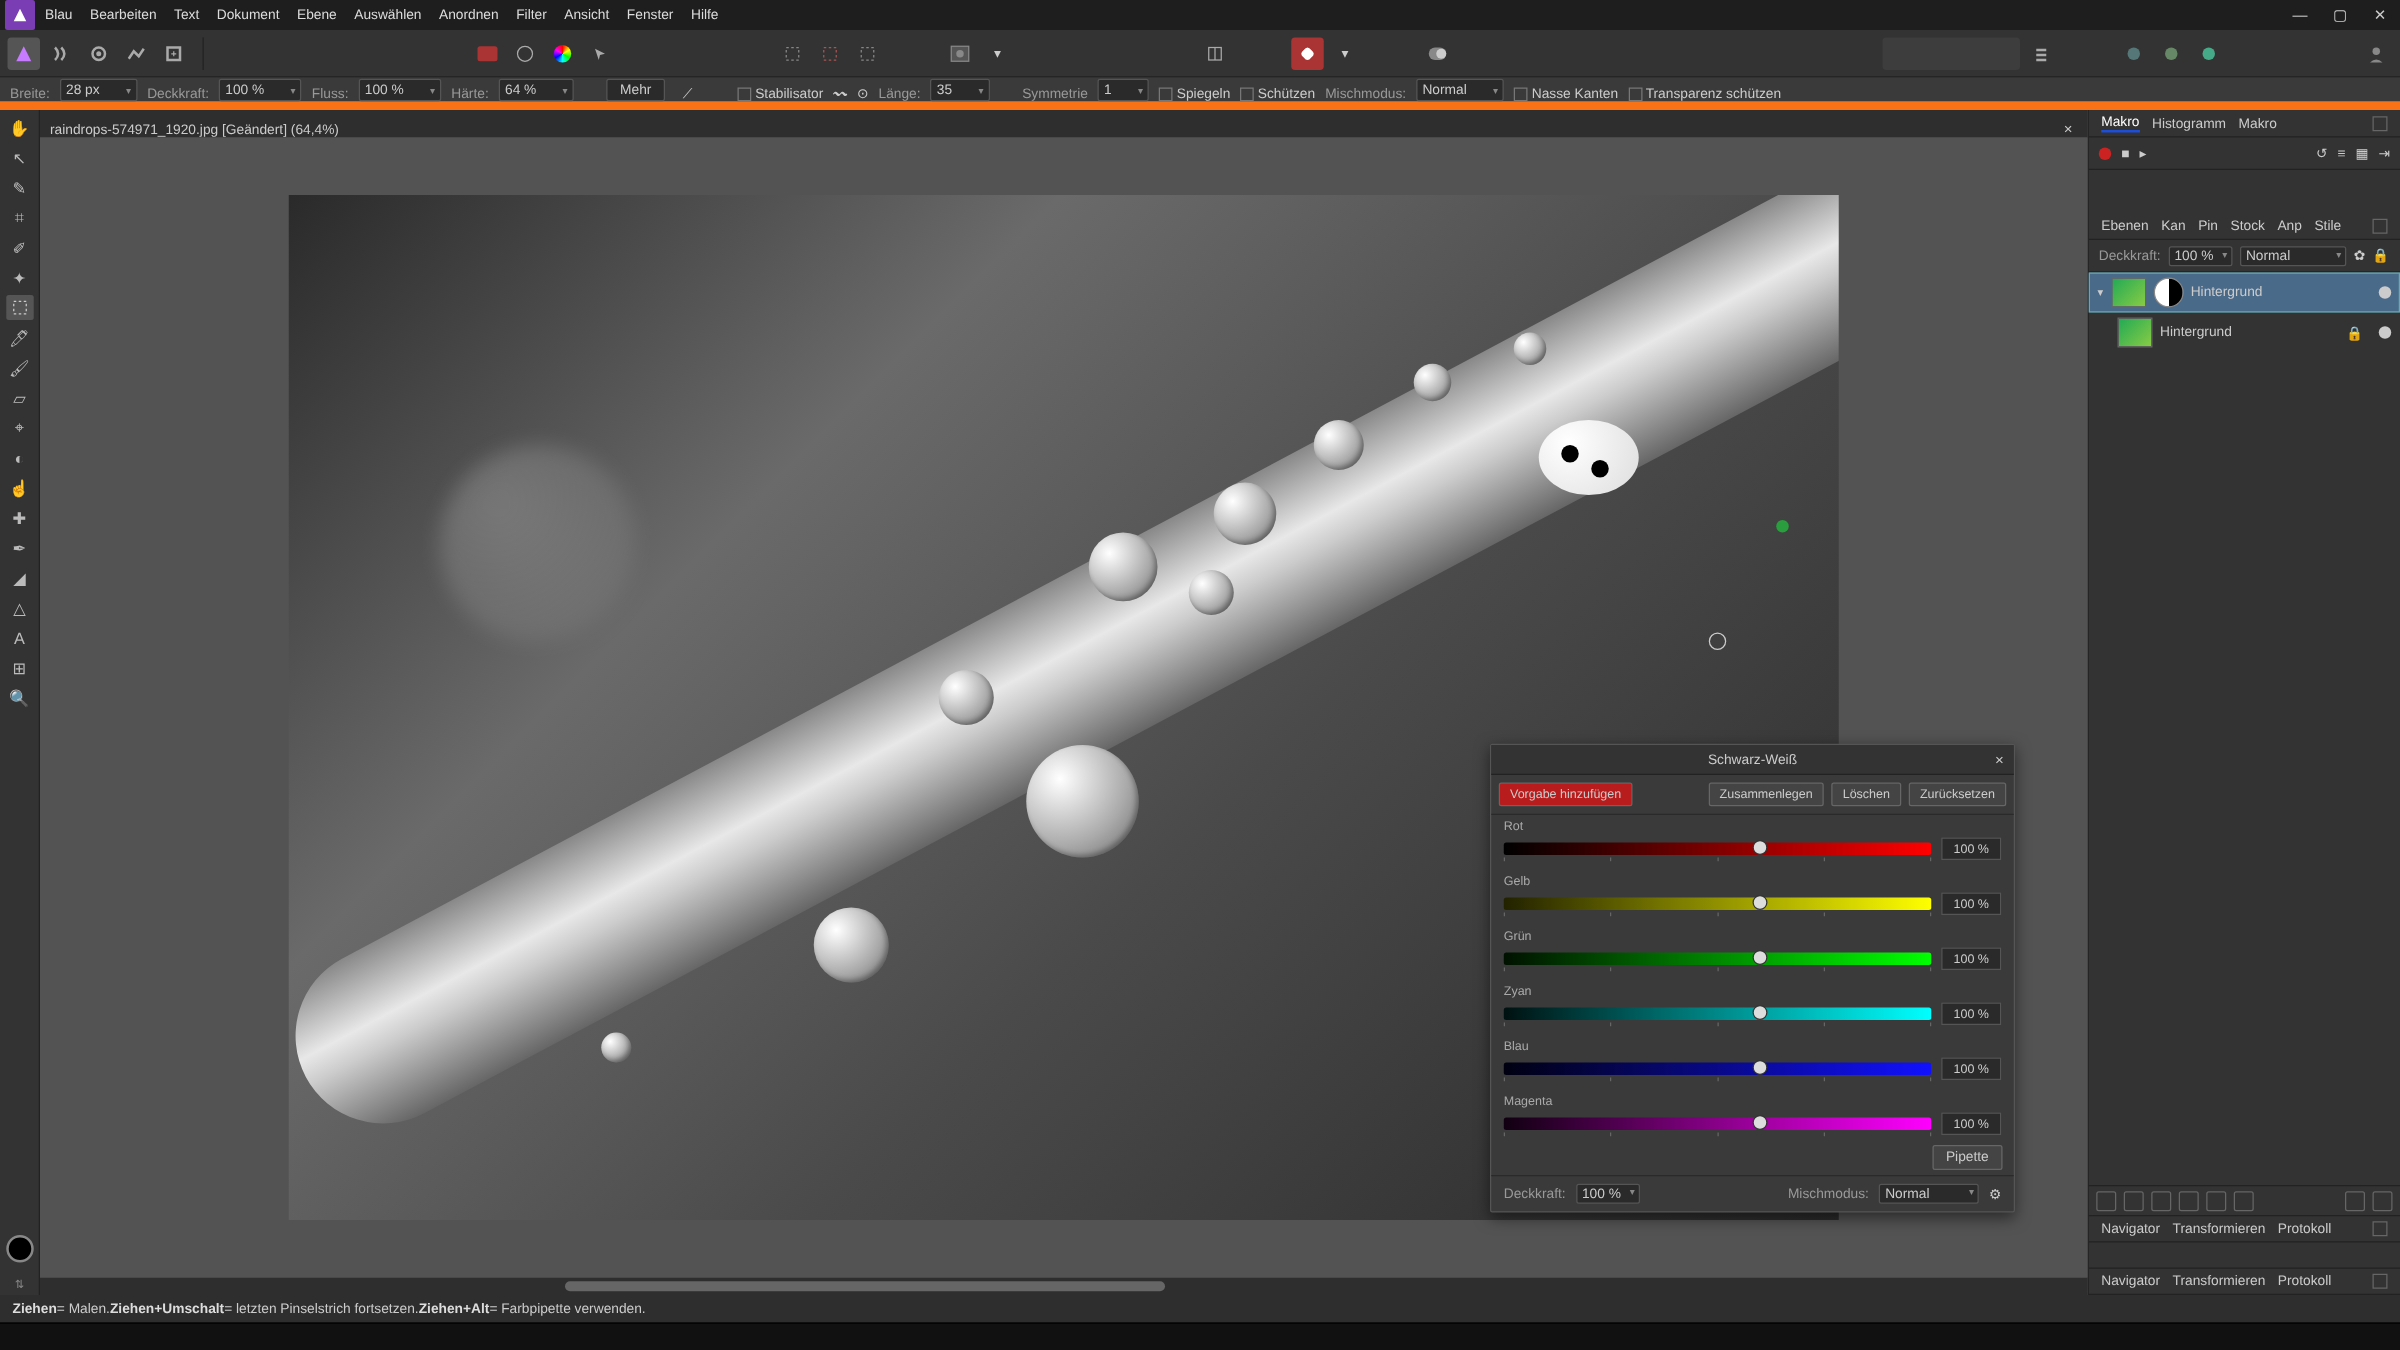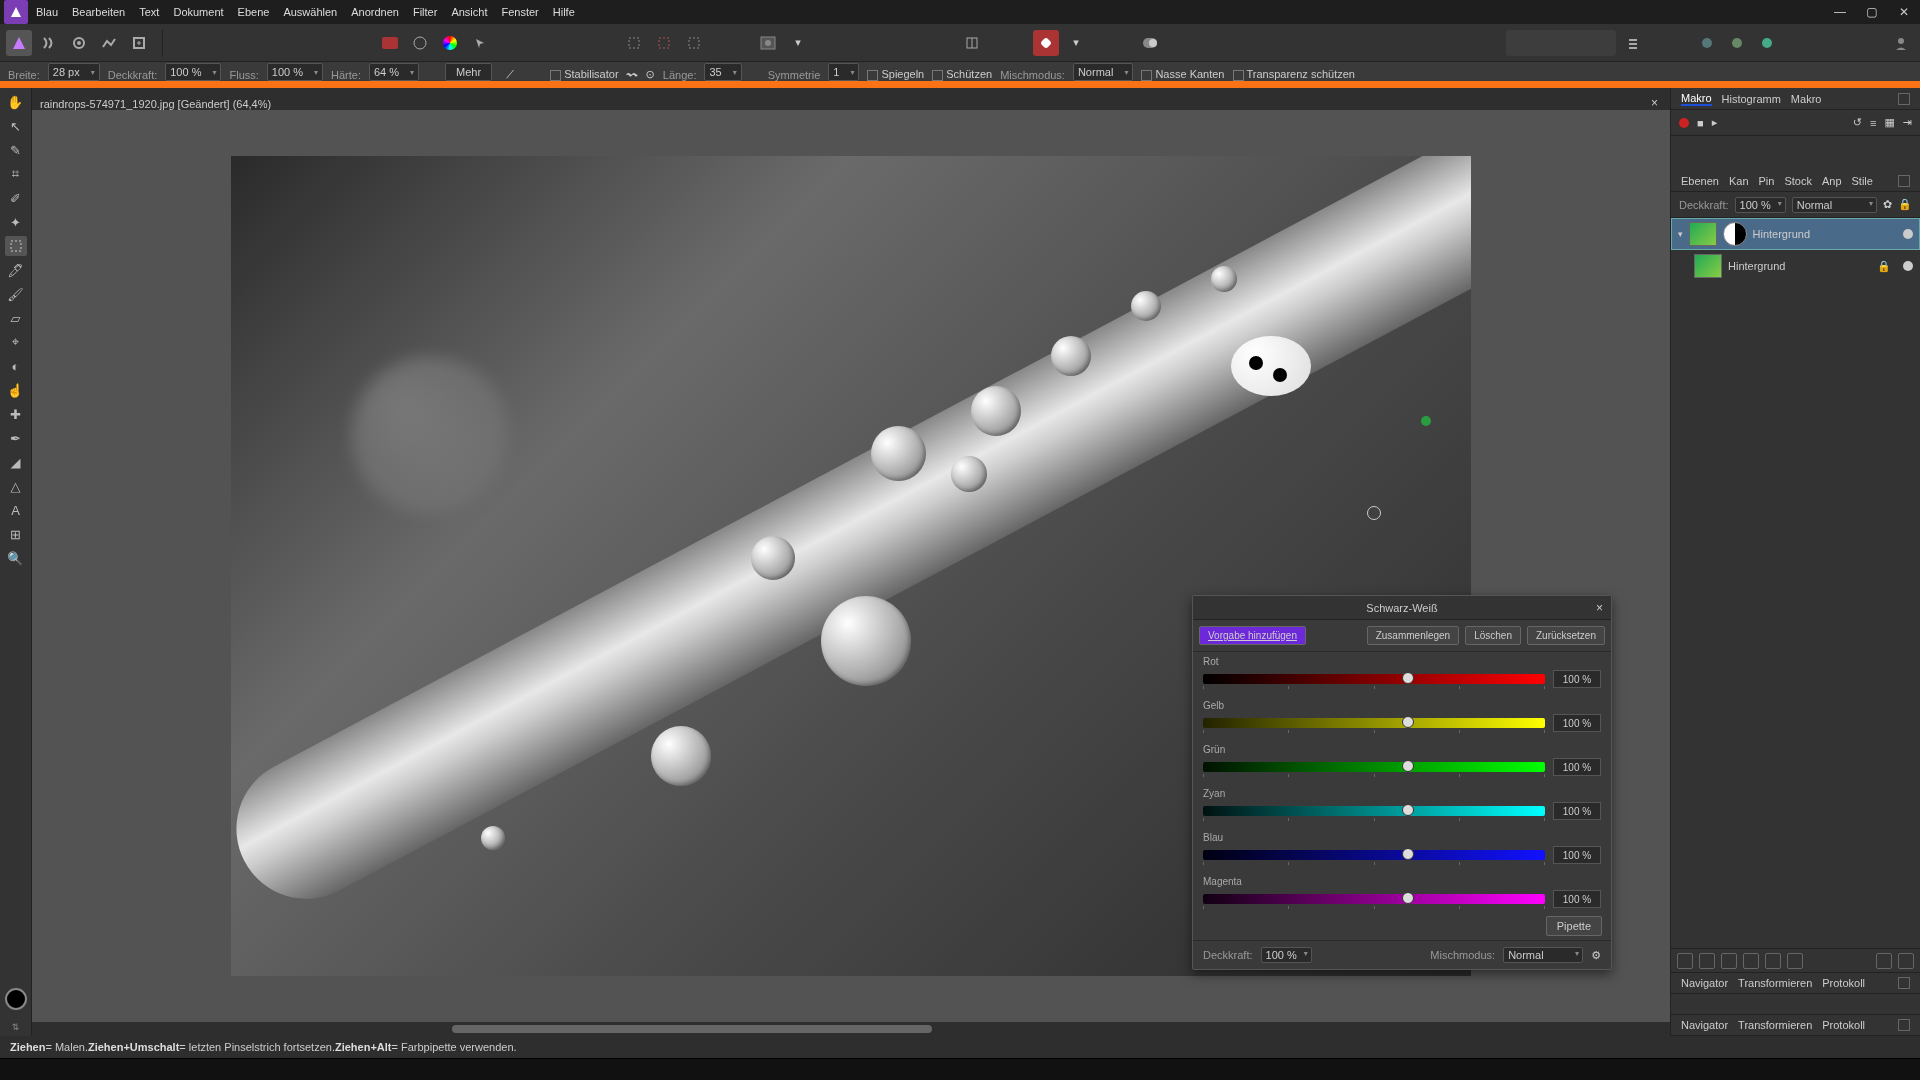--- a/index.html
+++ b/index.html
@@ -9,21 +9,21 @@
 .titlebar .menu { display: flex; gap: 14px; flex: 1; }
 .titlebar .menu span { color: #ddd; }
 .win-controls { display: flex; gap: 0; }
 .win-controls div { width: 32px; height: 24px; display:flex; align-items:center; justify-content:center; color:#ccc; font-size:12px;}
 .toolbar { height: 38px; background: #333; border-bottom: 1px solid #222; display: flex; align-items: center; padding: 0 6px; gap: 4px; }
 .tool-icon { width: 26px; height: 26px; display:flex; align-items:center; justify-content:center; border-radius:3px; }
 .tool-icon.active { background:#555; }
 .tool-sep { width:1px; height:26px; background:#222; margin:0 6px;}
 .context-bar { height: 26px; background: #3a3a3a; border-bottom:7px solid #f97316; display:flex; align-items:flex-end; padding:0 8px; gap:8px; font-size:10px;}
 .context-bar label { color:#999; }
-.ctx-input { background:#2a2a2a; border:1px solid #555; padding:1px 4px; color:#ccc; height:18px; display:inline-flex; align-items:center; gap:11px; border-radius:2px;}
+.ctx-input { background:#2a2a2a; border:1px solid #555; padding:1px 4px; color:#ccc; height:18px; display:inline-flex; align-items:center; gap:21px; border-radius:2px;}
 .ctx-input .dd { font-size:8px; color:#888;}
 .main { display:flex; height: calc(1080px - 24px - 38px - 26px - 22px - 22px); }
 .left-tools { width: 32px; background:#333; border-right:1px solid #222; display:flex; flex-direction:column; align-items:center; padding-top:4px; gap:4px;}
 .left-tools .lt { width:22px; height:20px; display:flex; align-items:center; justify-content:center; color:#bbb; font-size:13px; border-radius:2px;}
 .left-tools .lt.sel { background:#555; }
 .left-tools .color-swatch { width:22px; height:22px; border-radius:50%; background:#000; border:2px solid #888; margin-top:auto; margin-bottom:8px;}
 .canvas-area { flex:1; background:#535353; position:relative; display:flex; flex-direction:column;}
 .tabbar { height:22px; background:#2e2e2e; display:flex; align-items:flex-end; padding:0 8px; color:#aaa;}
 .tabbar .tab-x { margin-left:auto; margin-right:4px; font-size:12px;}
 .viewport { flex:1; background:#535353; position:relative; overflow:hidden; display:flex; align-items:center; justify-content:center;}
@@ -49,21 +49,21 @@
 .layer-row.sel{ background:#4a6a8a; border:1px solid #6aa;}
 .layer-thumb{ width:28px; height:24px; background:linear-gradient(135deg,#2a5,#8c4); border:1px solid #666;}
 .adj-thumb{width:24px;height:24px;border-radius:50%;background:linear-gradient(90deg,#fff 50%,#000 50%);border:1px solid #888;}
 .panel-foot{ margin-top:auto; height:24px; border-top:1px solid #222; display:flex;align-items:center; padding:0 6px; gap:6px;}
 .panel-foot .ic{ width:16px;height:16px; border:1px solid #666; border-radius:2px;}
 .bw-panel { position:absolute; left:1192px; top:595px; width:420px; background:#3a3a3a; border:1px solid #555; box-shadow:0 4px 12px rgba(0,0,0,.5); border-radius:2px;}
 .bw-title{ height:24px; display:flex;align-items:center; justify-content:center; position:relative; background:#333; border-bottom:1px solid #222;}
 .bw-title .x{ position:absolute; right:8px; font-size:12px;}
 .bw-btns{ display:flex; padding:6px; gap:6px; border-bottom:1px solid #2a2a2a;}
 .bw-btns .btn{ padding:3px 8px; border:1px solid #666; background:#444; border-radius:2px; font-size:10px;}
-.bw-btns .btn.pri{ background:#6d28d9;text-decoration:underline;}
+.bw-btns .btn.pri{ background:#b91c1c;}
 .bw-btns .sp{flex:1;}
 .bw-slider{ padding:4px 10px 8px;}
 .bw-slider .lbl{ font-size:10px; color:#aaa; margin-bottom:3px;}
 .bw-slider .row{ display:flex; align-items:center; gap:8px;}
 .track{ flex:1; height:10px; position:relative; border-radius:2px;}
 .track .thumb{ position:absolute; top:-2px; width:12px; height:12px; background:#ddd; border:1px solid #333; border-radius:50%; left:60%; transform:translateX(-50%);}
 .track .ticks{position:absolute; width:100%; bottom:-5px; display:flex; justify-content:space-between;}
 .track .ticks i{width:1px;height:3px;background:#666;}
 .val-box{ width:48px; height:18px; background:#2a2a2a; border:1px solid #555; display:flex;align-items:center;justify-content:center; font-size:10px;}
 .bw-foot{ display:flex; align-items:center; padding:6px 10px; gap:8px; border-top:1px solid #2a2a2a;}

